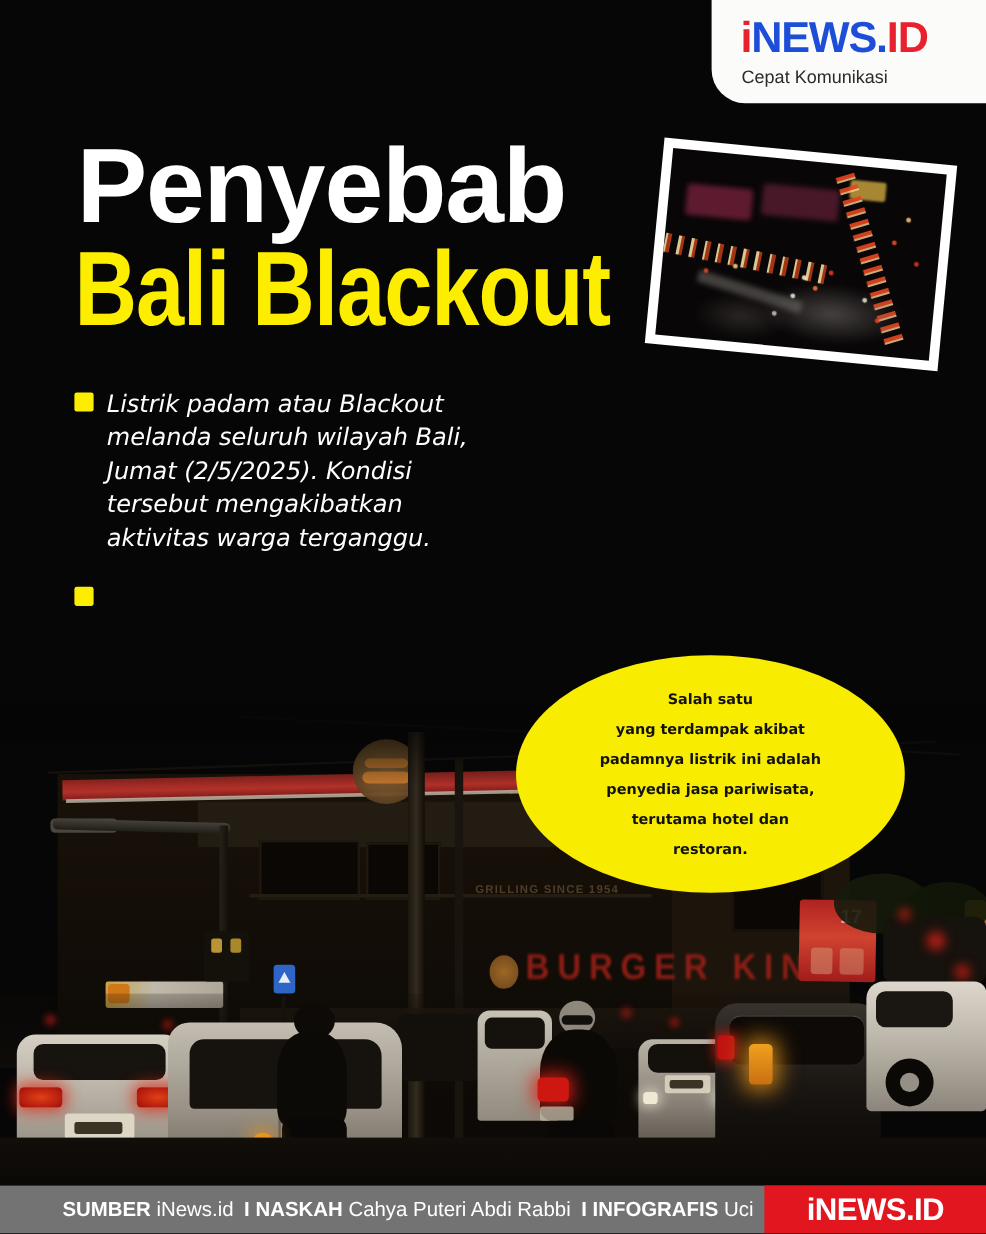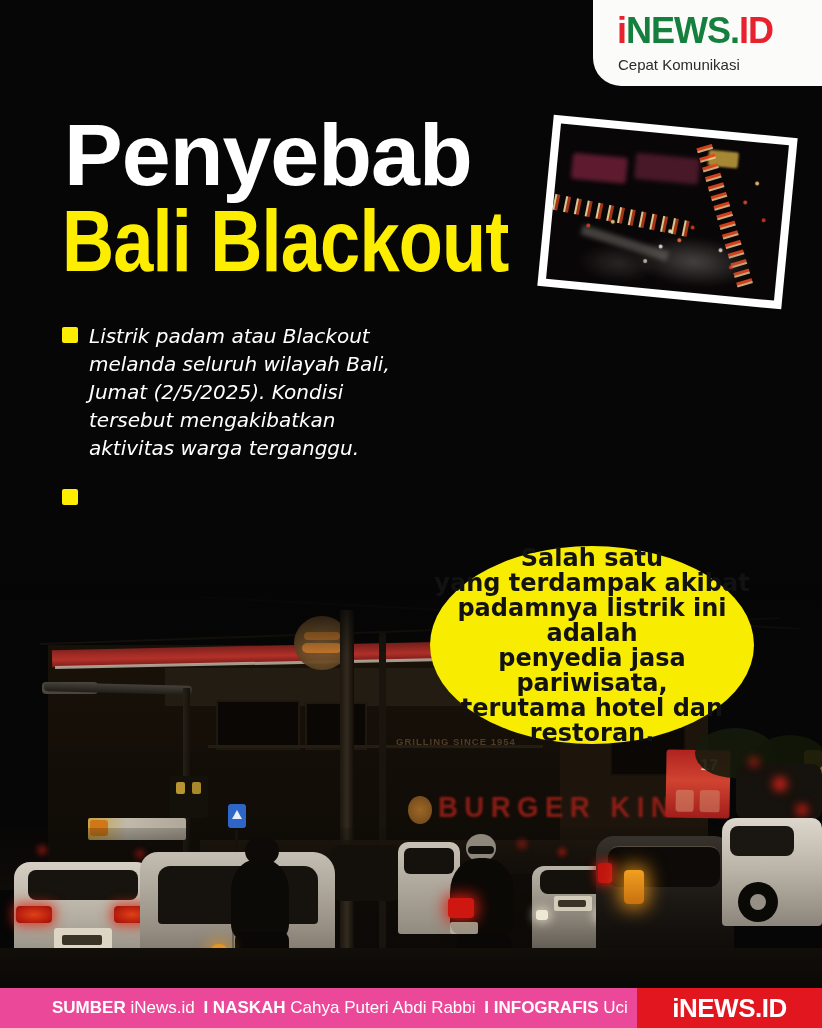--- a/index.html
+++ b/index.html
@@ -112,21 +112,21 @@
   .suvR-win{left:8px;top:8px;width:64px;height:30px;background:#1a1611;border-radius:8px;}
   .wheel{left:16px;top:64px;width:40px;height:40px;background:#0b0906;border-radius:50%;}
   .hub{left:12px;top:12px;width:16px;height:16px;background:#958f85;border-radius:50%;}
   .road{left:0;top:363px;width:822px;height:42px;background:linear-gradient(180deg,#120e0a,#0a0806);}
   .scenefade{left:0;top:0;width:822px;height:70px;background:linear-gradient(180deg,#050505,rgba(5,5,5,0));}
 
   
   .logocard{position:absolute;right:0;top:0;width:229px;height:86px;background:#fbfbf9;
             border-radius:0 0 0 28px;z-index:5;}
   .logotext{position:absolute;left:24px;top:10px;font-size:36px;font-weight:bold;letter-spacing:-1px;white-space:nowrap;}
-  .logo-red{color:#e8212e;} .logo-black{color:#15803d;}
+  .logo-red{color:#e8212e;} .logo-black{color:#1d4ed8;}
   .tagline{position:absolute;left:25px;top:56px;font-size:15px;color:#2b2b2b;}
 
   
   .title{position:absolute;z-index:4;font-weight:bold;line-height:86px;white-space:nowrap;letter-spacing:-1px;}
   .title1{left:64px;top:112px;font-size:88px;color:#ffffff;}
   .title2{left:62px;top:198px;font-size:88px;color:#fdee00;transform:scaleX(.82);transform-origin:left;}
 
   
   .inset{position:absolute;left:545px;top:126px;width:245px;height:172px;background:#ffffff;
          padding:8px;box-sizing:border-box;transform:rotate(5.5deg);z-index:4;}
@@ -159,24 +159,24 @@
   .col2{left:437px;top:322px;width:380px;}
   .bullet-item{display:flex;align-items:flex-start;}
   .bullet-item + .bullet-item{margin-top:22px;}
   .sq{flex:0 0 16px;width:16px;height:16px;margin-top:5px;margin-right:11px;background:#fdee00;border-radius:2px;}
   .btext{margin:0;color:#ffffff;font-family:"DejaVu Sans",sans-serif;font-size:20px;line-height:28px;white-space:pre-line;}
 
   
   .bubble{position:absolute;left:430px;top:546px;width:324px;height:198px;background:#f8ec00;
           border-radius:50%;z-index:3;display:flex;align-items:center;justify-content:center;}
   .bubble p{margin:0;padding-top:2px;text-align:center;color:#121212;font-family:"DejaVu Sans",sans-serif;
-            font-weight:bold;font-size:24px;line-height:25px;white-space:pre-line;}
-
-  
-  .footer{position:absolute;left:0;bottom:0;width:822px;height:40px;background:#ec4899;z-index:6;}
+            font-weight:bold;font-size:12px;line-height:25px;white-space:pre-line;}
+
+  
+  .footer{position:absolute;left:0;bottom:0;width:822px;height:40px;background:#737373;z-index:6;}
   .credits{position:absolute;left:52px;top:0;height:40px;line-height:40px;color:#ffffff;font-size:17px;white-space:nowrap;}
   .credits b{font-weight:bold;}
   .credits span{margin-right:4px;}
   .redblock{position:absolute;right:0;bottom:0;width:185px;height:40px;background:#e1161f;
             display:flex;align-items:center;justify-content:center;}
   .redblock span{color:#ffffff;font-weight:bold;font-size:26px;letter-spacing:-.5px;}
 </style>
 </head>
 <body>
 

